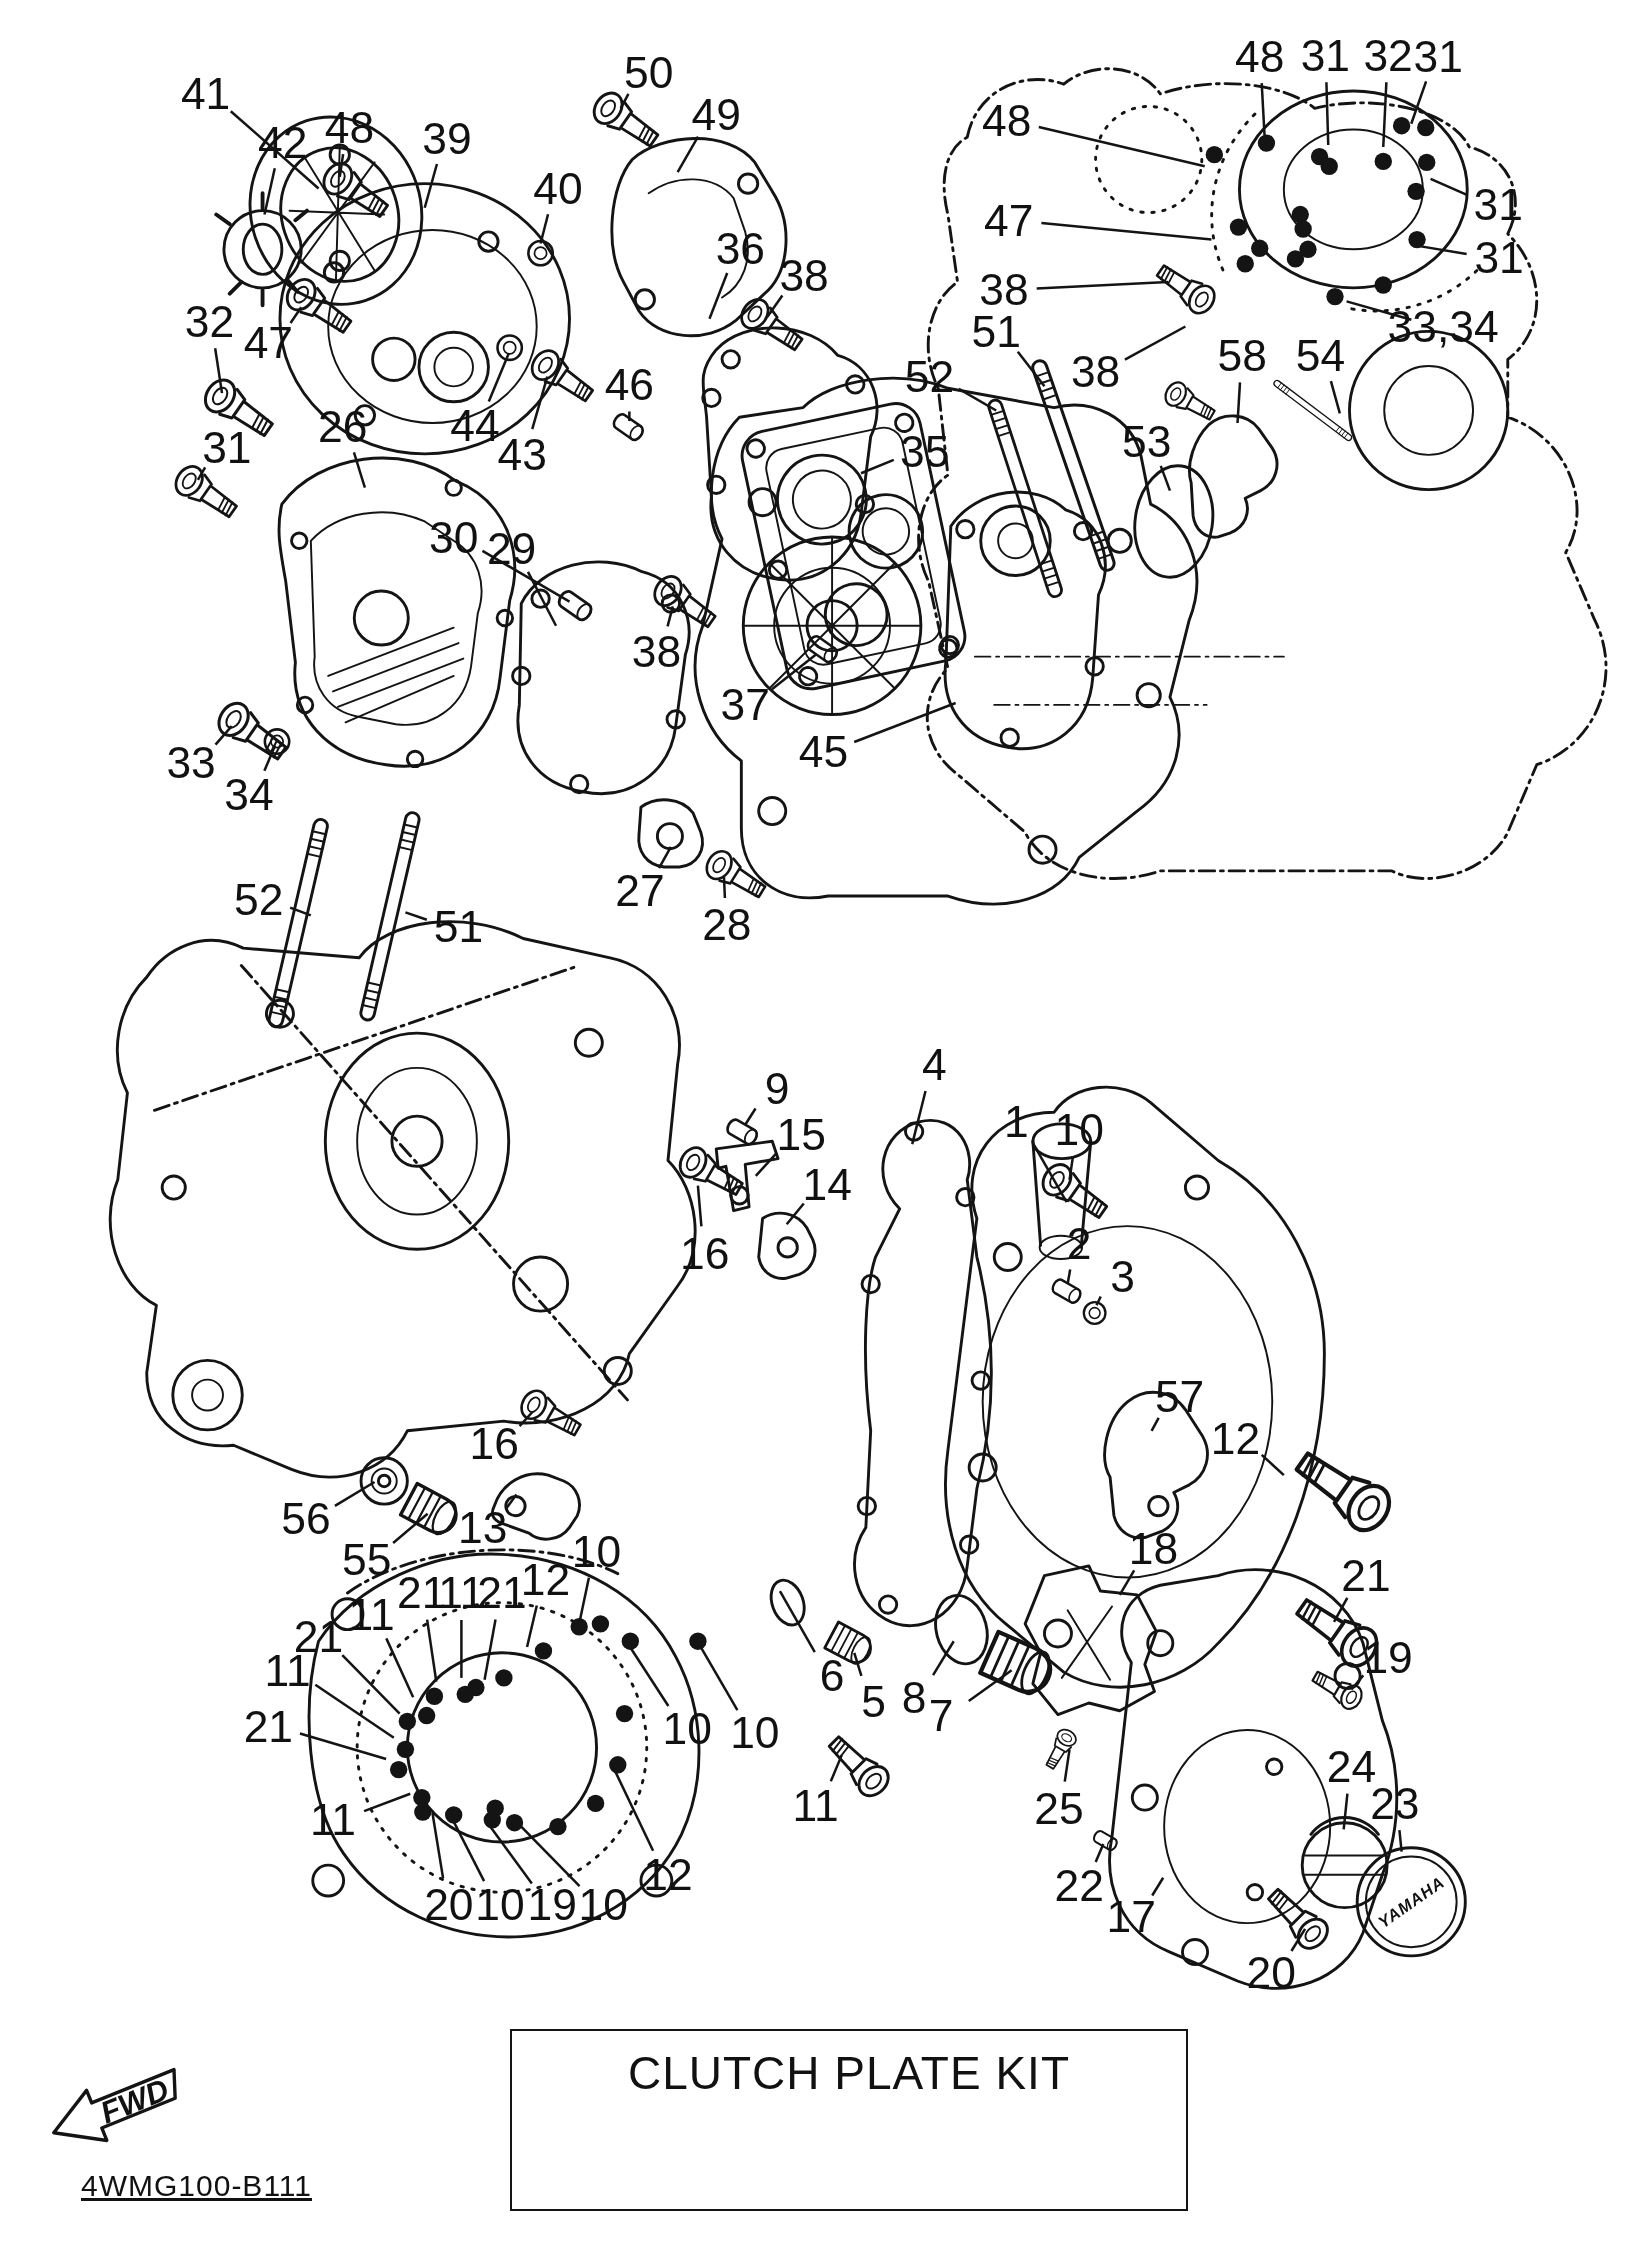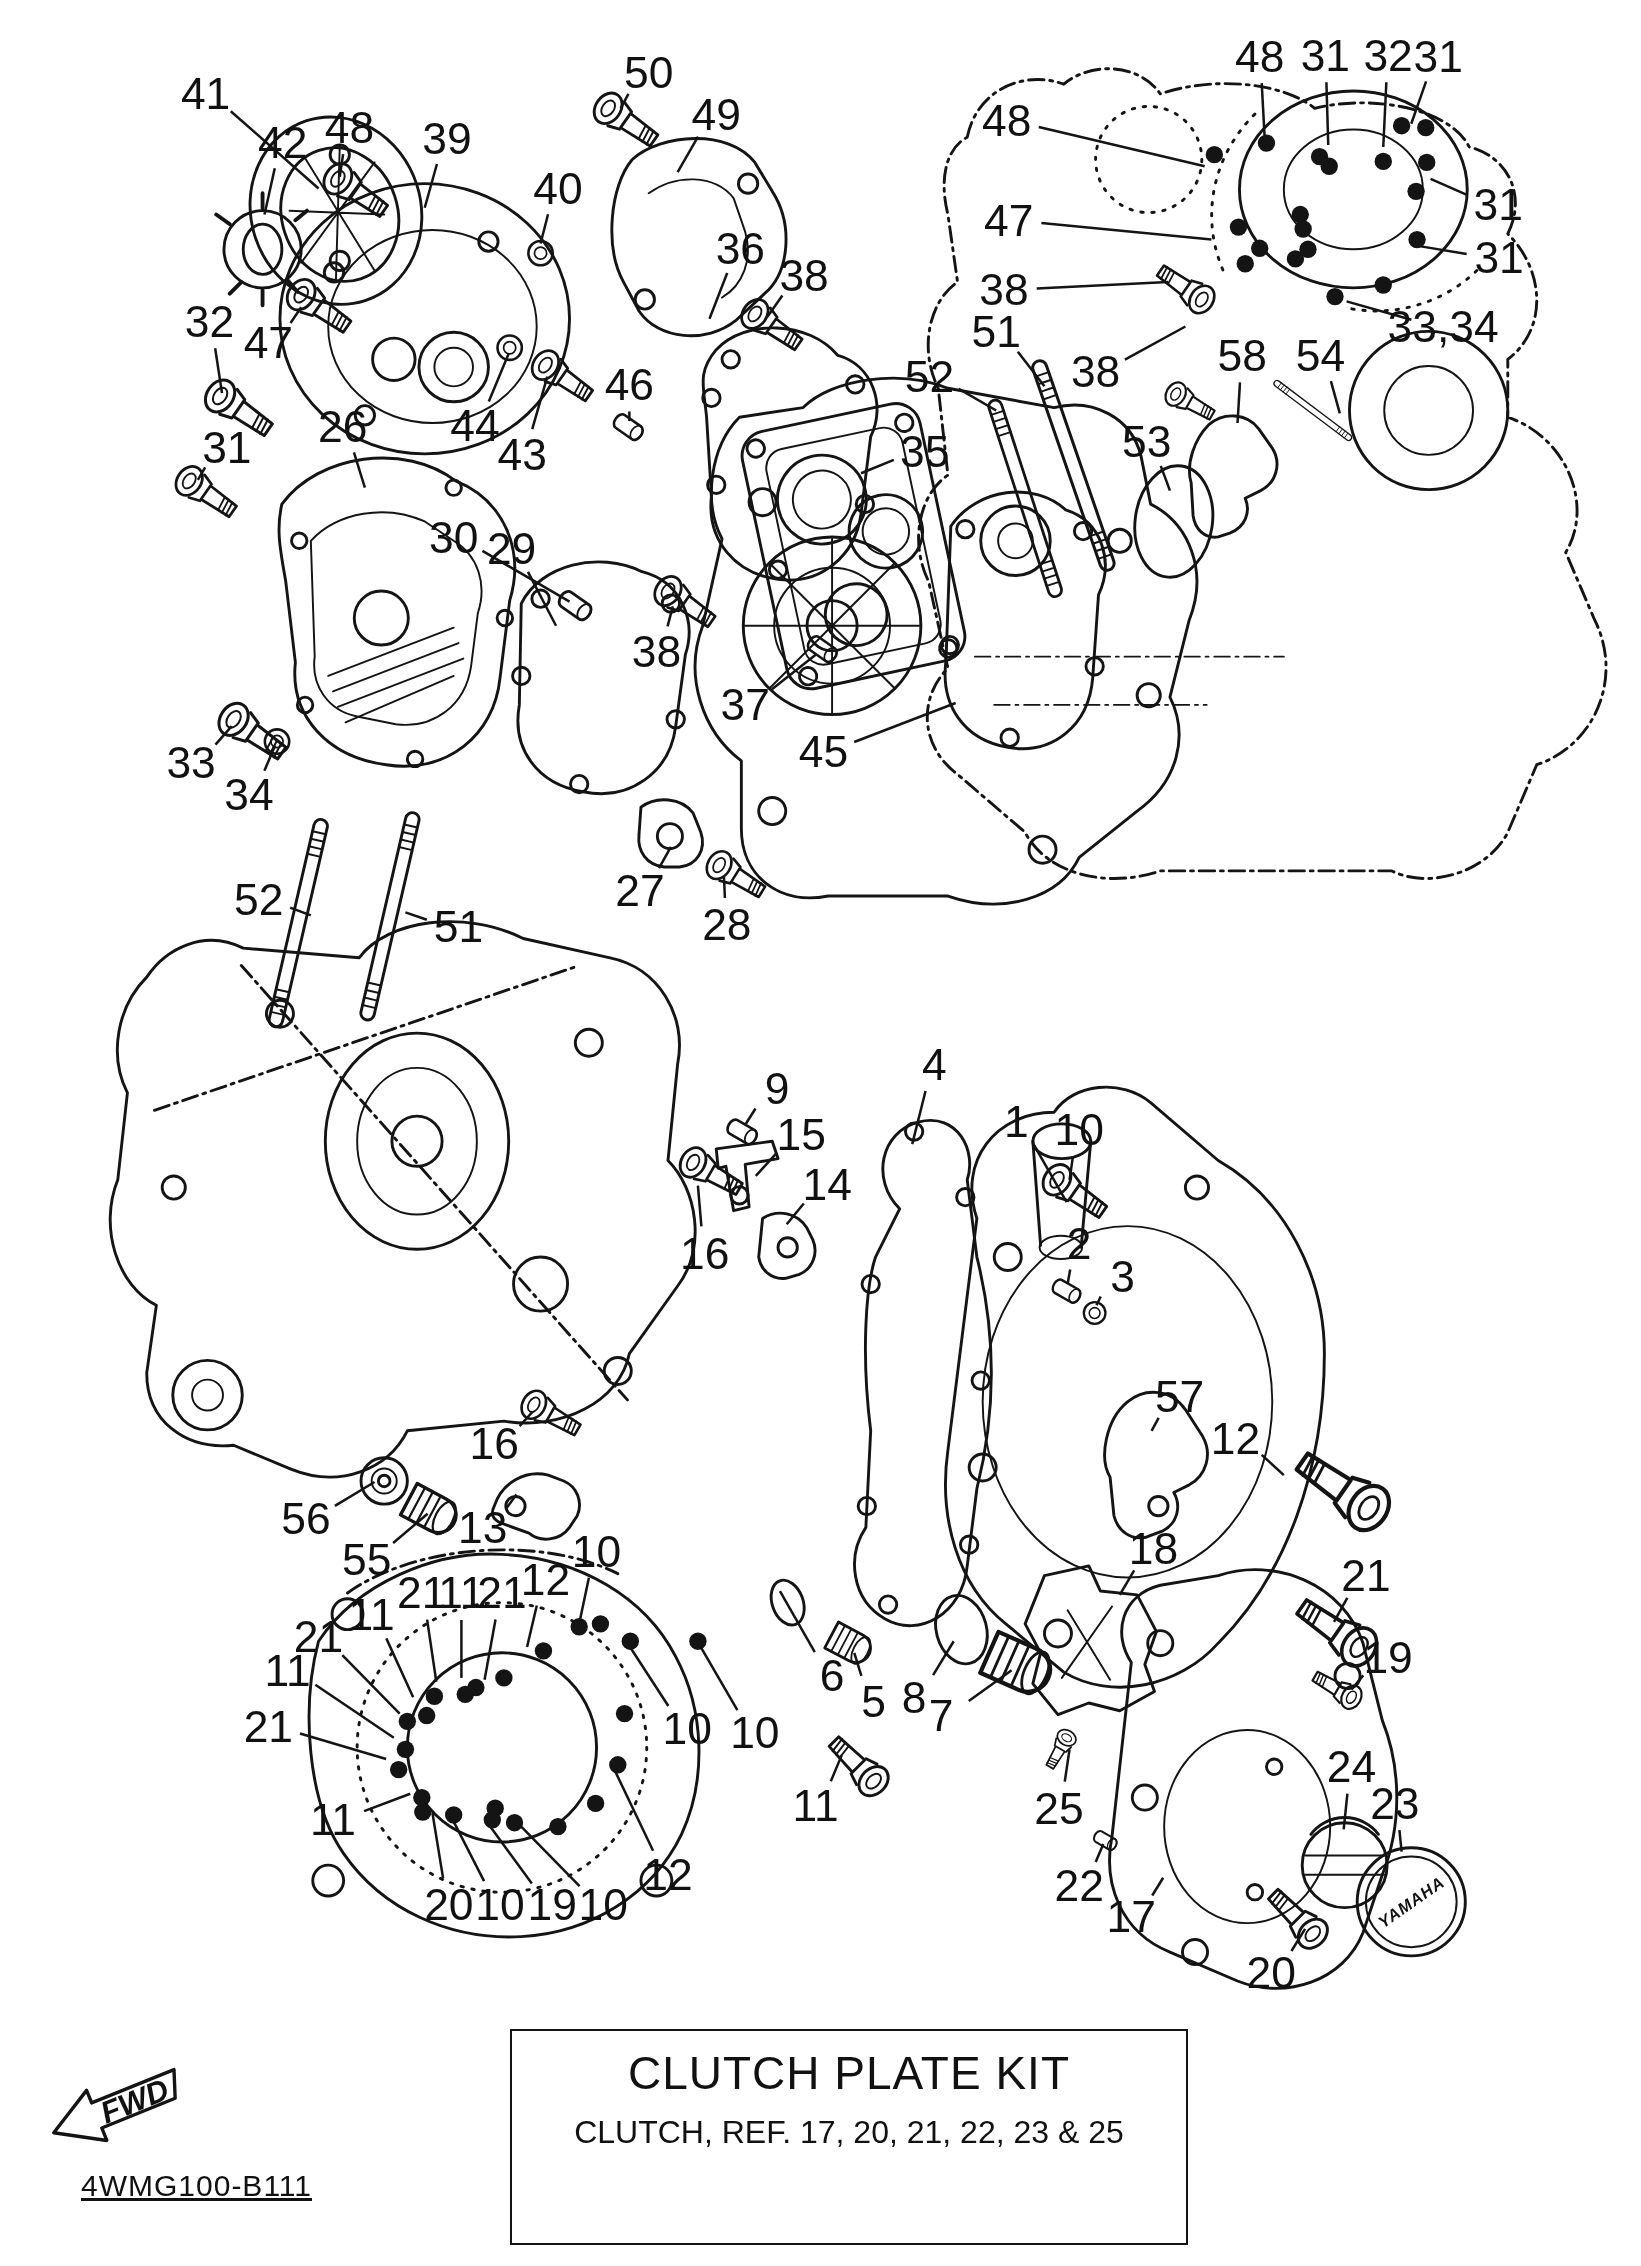--- a/index.html
+++ b/index.html
@@ -9,21 +9,21 @@
   svg *{vector-effect:none;}
   .art{stroke:#141414;stroke-width:3;fill:none;stroke-linecap:round;stroke-linejoin:round;}
   .thin{stroke-width:2;}
   .thick{stroke-width:4;}
   .dashdot{stroke-dasharray:16 6 3 6;}
   .dotted{stroke-dasharray:2.5 9;}
   .whitefill{fill:#ffffff;}
   text.callout{font-family:"Liberation Sans", sans-serif;font-size:46px;fill:#111;stroke:none;}
   line.leader{stroke:#141414;stroke-width:2.6;}
   circle.dot{fill:#141414;stroke:none;}
-  .title-box{position:absolute;left:510px;top:2029px;width:678px;height:216px;
+  .title-box{position:absolute;left:510px;top:2029px;width:678px;height:182px;
              border:2.9px solid #141414;background:#fff;text-align:center;box-sizing:border-box;}
   .tb-line1{font-size:46px;letter-spacing:1px;margin-top:15.4px;}
   .tb-line2{font-size:32px;margin-top:13.5px;}
   .tb-line3{font-size:32px;margin-top:5.8px;}
   .part-code{position:absolute;left:81px;top:2169px;font-size:30px;letter-spacing:1px;text-decoration:underline;}
   text.stamp{font-size:32px;font-style:italic;font-weight:bold;fill:#111;stroke:none;}
   text.cap-logo{font-size:17px;font-style:italic;font-weight:bold;fill:#111;stroke:none;letter-spacing:1px;}
 </style>
 </head>
 <body>
@@ -539,19 +539,18 @@
         <text x="1317" y="2043" class="callout" text-anchor="middle" dominant-baseline="central">20</text>
         <text x="1415" y="1632" class="callout" text-anchor="middle" dominant-baseline="central">21</text>
         <text x="1438" y="1717" class="callout" text-anchor="middle" dominant-baseline="central">19</text>
         <text x="1400" y="1830" class="callout" text-anchor="middle" dominant-baseline="central">24</text>
         <text x="1445" y="1868" class="callout" text-anchor="middle" dominant-baseline="central">23</text>
       </g>
 </svg>
 
 <div class="title-box">
   <div class="tb-line1">CLUTCH PLATE KIT</div>
-  <div class="tb-line2">CLUTCH, REF. 17, 20, 21, 22, 23 &amp; 25</div>
 </div>
 
 <div class="part-code">4WMG100-B111</div>
 
 </div>
 
 
 </body></html>

